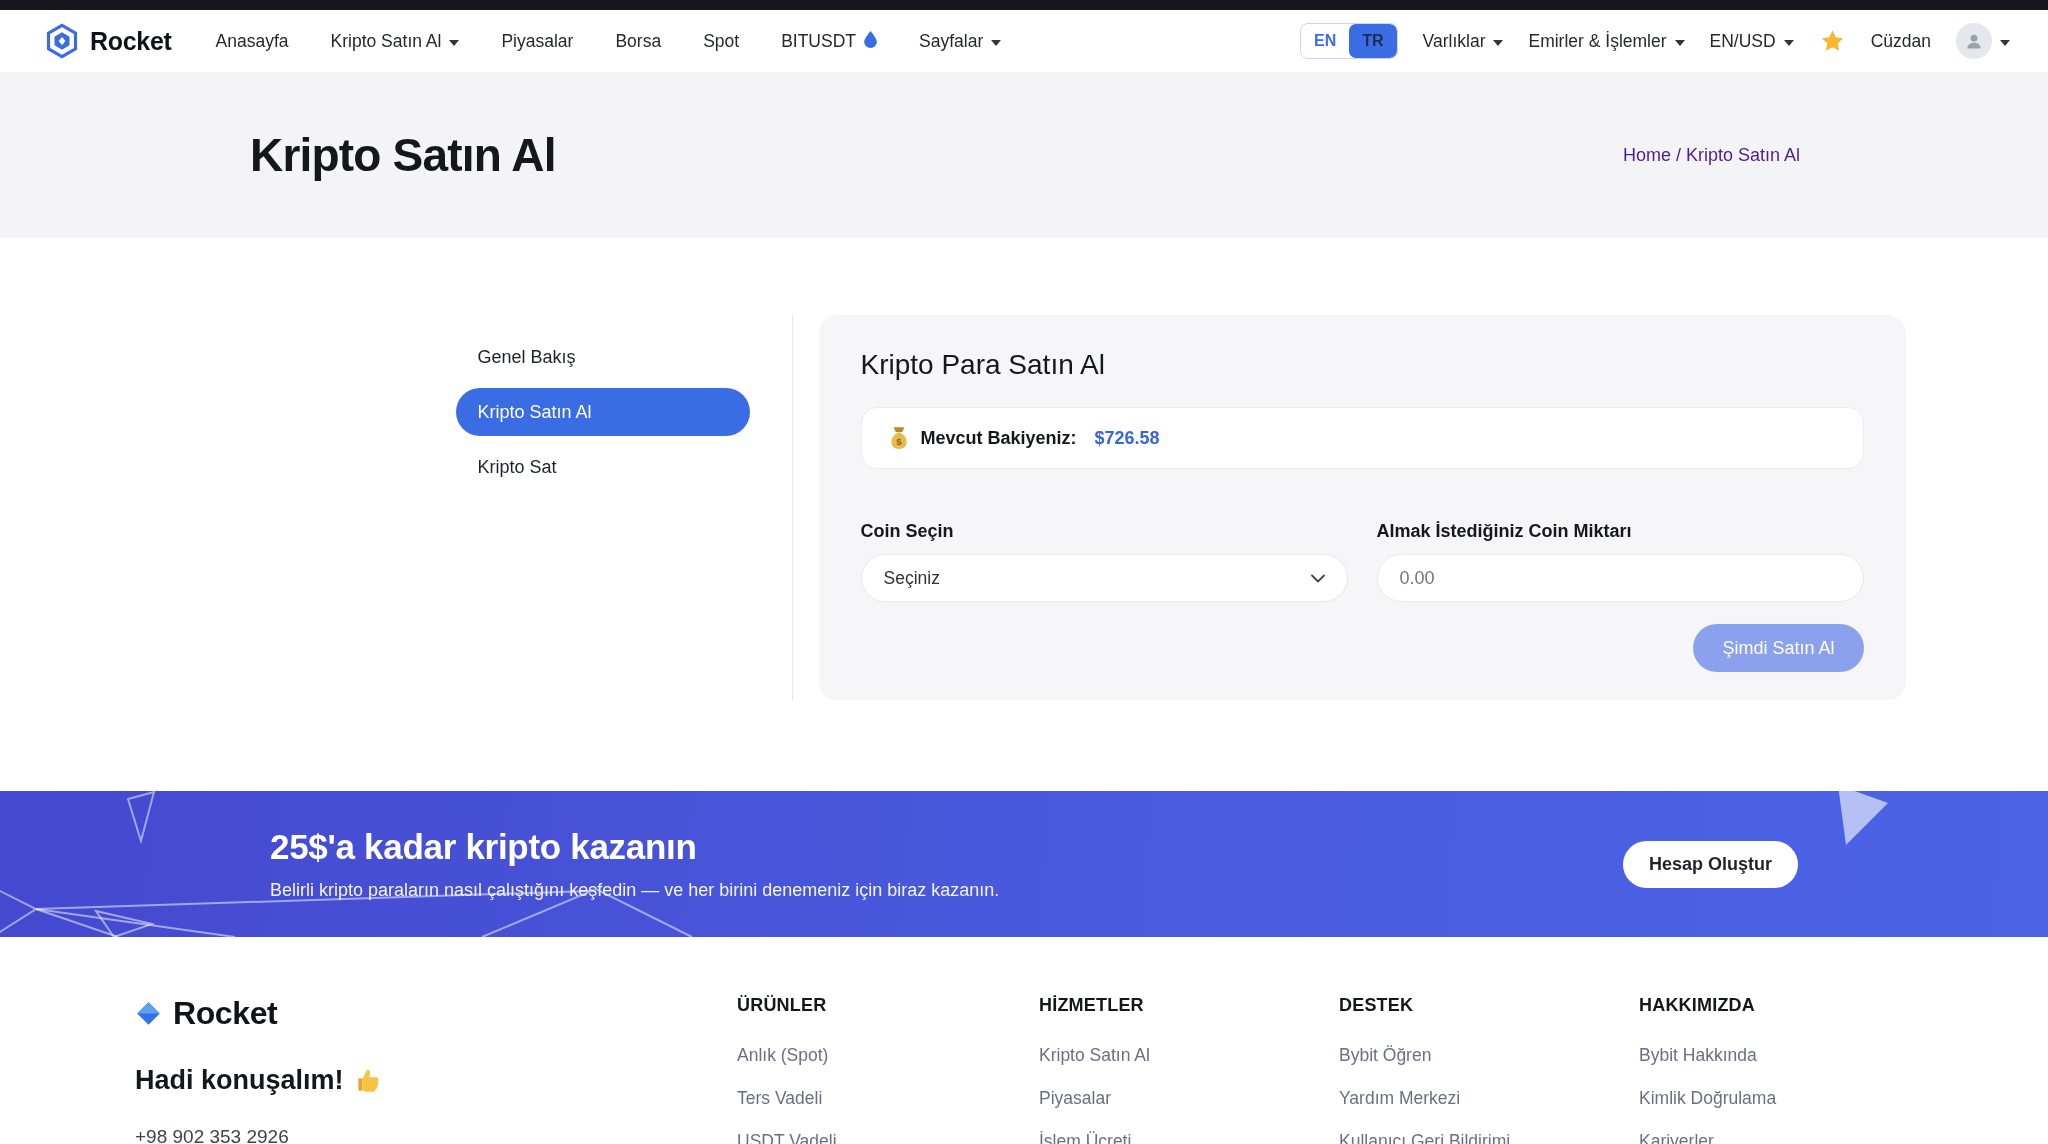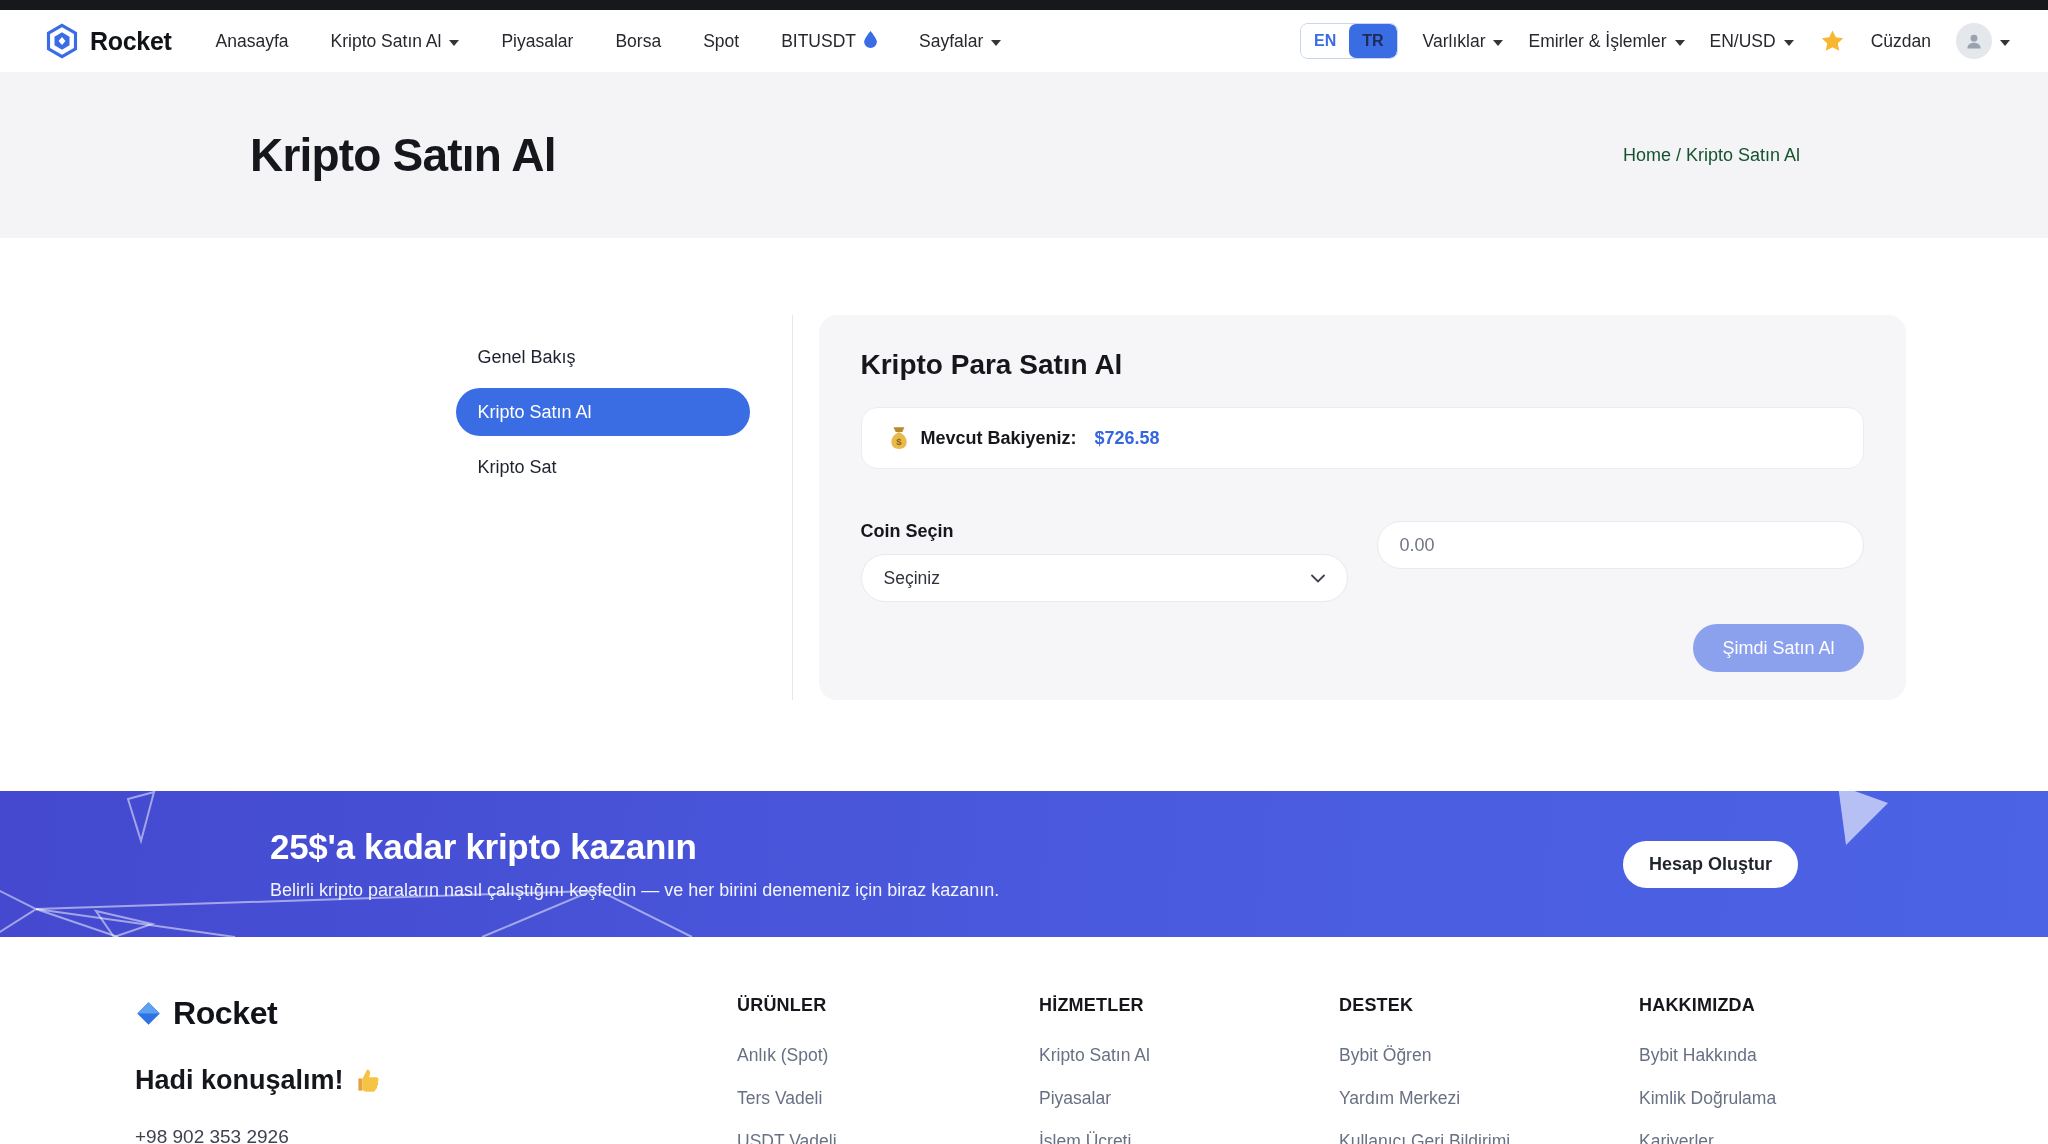--- a/index.html
+++ b/index.html
@@ -23,30 +23,30 @@
   .lang-btn { border:none; background:#fff; color:#3a6ce4; font-size:16px; font-weight:600; padding:8px 13px; cursor:pointer; font-family:inherit; }
   .lang-btn.active { background:#3a6ce4; color:#1d2b55; border-radius:7px; }
   .icon-btn { background:none; border:none; cursor:pointer; display:flex; align-items:center; }
   .wallet-link { font-size:17.5px; color:#26282d; cursor:pointer; text-decoration:none; }
   .avatar-wrap { display:flex; align-items:center; gap:8px; cursor:pointer; }
   .avatar { width:36px; height:36px; border-radius:50%; background:#e4e7ec; display:flex; align-items:center; justify-content:center; }
 
   
   .page-header { height:166px; background:#f4f4f6; display:flex; align-items:center; justify-content:space-between; padding:0 248px 0 250px; }
   .page-title { font-size:46px; font-weight:800; color:#15171c; letter-spacing:-0.8px; }
-  .breadcrumb { font-size:18px; color:#14532d;text-align:center; }
+  .breadcrumb { font-size:18px; color:#4c1d95;text-align:center; }
 
   
   .main { background:#fff; padding:77px 0 91px 313px; display:flex; align-items:stretch;justify-content:center; }
   .sidebar { width:294px; padding-top:18px; flex:none; }
   .side-item { height:48px; display:flex; align-items:center; padding:0 22px; font-size:18px; color:#1e2230; border-radius:999px; margin-bottom:7px; cursor:pointer; }
   .side-item.active { background:#3a6ce4; color:#ffffff; }
   .vdivider { width:1px; background:#e7e7ea; margin-left:42px; flex:none; }
   .card { margin-left:26px; width:1087px; background:#f6f6f8; border-radius:18px; padding:34px 42px 28px; flex:none; }
-  .card-title { font-size:28px; font-weight:700; color:#15171c; }
+  .card-title { font-size:28px; font-weight:400; color:#15171c; }
   .balance-box { margin-top:26px; background:#fff; border:1px solid #ececf0; border-radius:16px; height:62px; display:flex; align-items:center; padding:0 26px; gap:11px; }
   .balance-label { font-size:18px; font-weight:700; color:#15171c; }
   .balance-value { font-size:18px; font-weight:600; color:#3566e0; margin-left:7px; }
   .form-grid { display:grid; grid-template-columns:1fr 1fr; column-gap:29px; margin-top:52px; }
   .field-label { font-size:18px; font-weight:700; color:#15171c; margin-bottom:12px; }
   .select-box { height:48px; background:#fff; border:1px solid #e9e9ee; border-radius:24px; display:flex; align-items:center; justify-content:space-between; padding:0 22px; font-size:17.5px; color:#2e323c; cursor:pointer; }
   .text-input { width:100%; height:48px; background:#fff; border:1px solid #e9e9ee; border-radius:24px; padding:0 22px; font-size:18px; color:#2e323c; font-family:inherit; outline:none; }
   .text-input::placeholder { color:#6f7683; }
   .submit-row { display:flex; justify-content:flex-end; margin-top:22px; }
   .submit-btn { background:#8ba1ee; color:#fff; border:none; border-radius:24px; height:48px; padding:0 29px; font-size:18px; cursor:pointer; font-family:inherit; }
@@ -193,20 +193,21 @@
           <div class="select-box">
             <span>Seçiniz</span>
             <span style="display:flex;">
               <svg width="14" height="9" viewBox="0 0 14 9">
                   <path d="M1 1.5 7 7.5 13 1.5" fill="none" stroke="#3f4350" stroke-width="1.8" stroke-linecap="round"></path>
                 </svg>
             </span>
           </div>
         </div>
         <div>
+          <div class="field-label">Almak İstediğiniz Coin Miktarı</div>
           <input class="text-input" type="text" placeholder="0.00" style="">
         </div>
       </div>
 
       <div class="submit-row">
         <button class="submit-btn">Şimdi Satın Al</button>
       </div>
     </div>
   </section>
 

